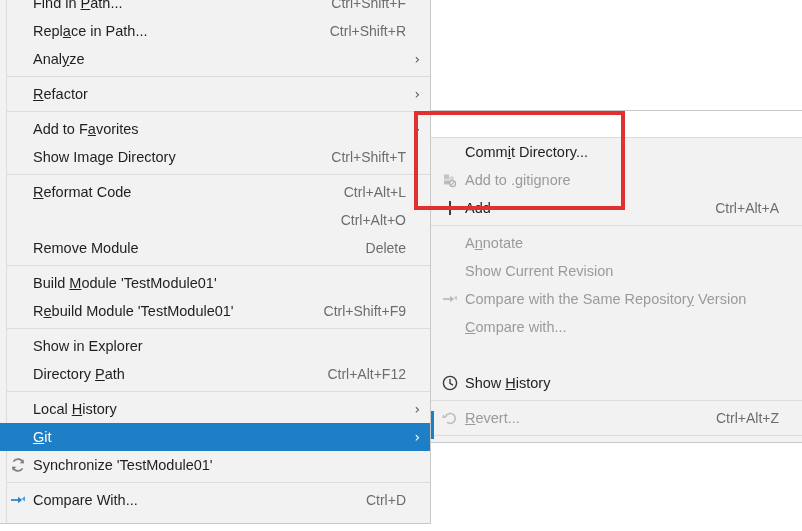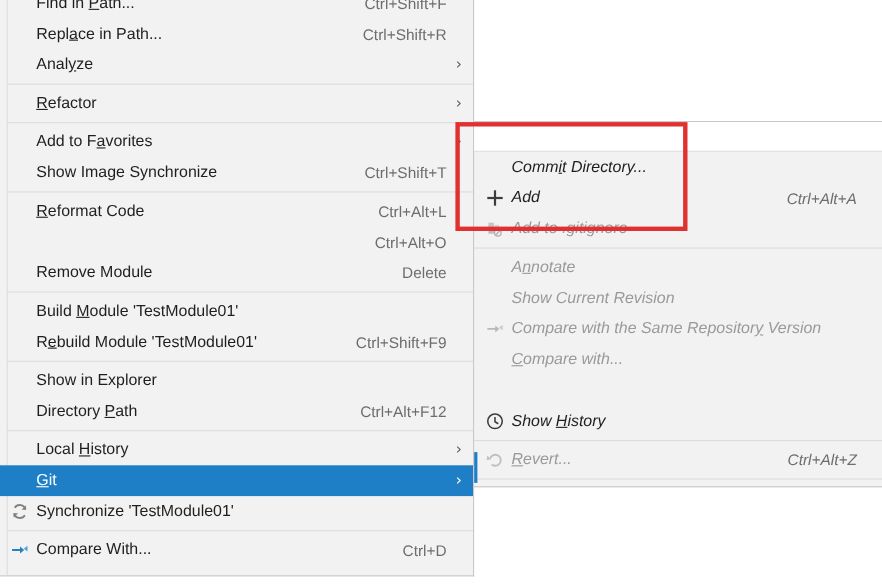--- a/index.html
+++ b/index.html
@@ -104,21 +104,20 @@
   #git-submenu {
     left: 430px;
     top: 110px;
     width: 373px;
     height: 333px;
     background: #f2f2f2;
     border: 1px solid #c8c8c8;
     border-right: none;
     box-sizing: border-box;
     overflow: hidden;
-    font-style: italic;
   }
   #git-submenu .sub-top-pad {
     height: 26px;
     background: #ffffff;
     border-bottom: 1px solid #dcdcdc;
   }
   #git-submenu .gutter-mark {
     position: absolute;
     left: 0;
     top: 300px;
@@ -228,21 +227,21 @@
       </div>
       <div class="separator"></div>
       <div class="menu-item">
         <span class="mi-icon"></span>
         <span class="mi-label">Add to F<span class="acc">a</span>vorites</span>
         <span class="mi-spacer"></span>
         <span class="mi-arrow">›</span>
       </div>
       <div class="menu-item">
         <span class="mi-icon"></span>
-        <span class="mi-label">Show Image Synchronize</span>
+        <span class="mi-label">Show Image Directory</span>
         <span class="mi-spacer"></span>
         <span class="mi-short">Ctrl+Shift+T</span>
         <span class="mi-arrow blank">›</span>
       </div>
       <div class="separator"></div>
       <div class="menu-item">
         <span class="mi-icon"></span>
         <span class="mi-label"><span class="acc">R</span>eformat Code</span>
         <span class="mi-spacer"></span>
         <span class="mi-short">Ctrl+Alt+L</span>
@@ -334,43 +333,43 @@
 
 <div class="white-band"></div>
 
 <div class="menu-panel" id="git-submenu">
   <div class="sub-top-pad"></div>
   <div id="git-submenu-list">
       <div class="menu-item">
         <span class="mi-icon"></span>
         <span class="mi-label">Comm<span class="acc">i</span>t Directory...</span>
         <span class="mi-spacer"></span>
-        <span class="mi-arrow blank">›</span>
-      </div>
-      <div class="menu-item">
-        <span class="mi-icon plus-icon"></span>
-        <span class="mi-label">Add</span>
-        <span class="mi-spacer"></span>
-        <span class="mi-short">Ctrl+Alt+A</span>
         <span class="mi-arrow blank">›</span>
       </div>
       <div class="menu-item disabled">
         <span class="mi-icon">
           <svg viewBox="0 0 18 18" class="ico-svg">
             <rect x="3" y="3.4" width="5" height="5" fill="#c5c5c5"></rect>
             <rect x="8.6" y="5.4" width="4" height="4" fill="#d2d2d2"></rect>
             <rect x="3" y="9.4" width="6" height="4" fill="#bdbdbd"></rect>
             <circle cx="11.6" cy="12.6" r="3" stroke="#b0b0b0" stroke-width="1.2" fill="none"></circle>
             <path d="M9.8 14.4l3.6-3.6" stroke="#b0b0b0" stroke-width="1.2"></path>
           </svg>
         </span>
         <span class="mi-label">Add to .gitignore</span>
         <span class="mi-spacer"></span>
         <span class="mi-arrow blank">›</span>
       </div>
+      <div class="menu-item">
+        <span class="mi-icon plus-icon"></span>
+        <span class="mi-label">Add</span>
+        <span class="mi-spacer"></span>
+        <span class="mi-short">Ctrl+Alt+A</span>
+        <span class="mi-arrow blank">›</span>
+      </div>
       <div class="separator"></div>
       <div class="menu-item disabled">
         <span class="mi-icon"></span>
         <span class="mi-label">A<span class="acc">n</span>notate</span>
         <span class="mi-spacer"></span>
         <span class="mi-arrow blank">›</span>
       </div>
       <div class="menu-item disabled">
         <span class="mi-icon"></span>
         <span class="mi-label">Show Current Revision</span>

